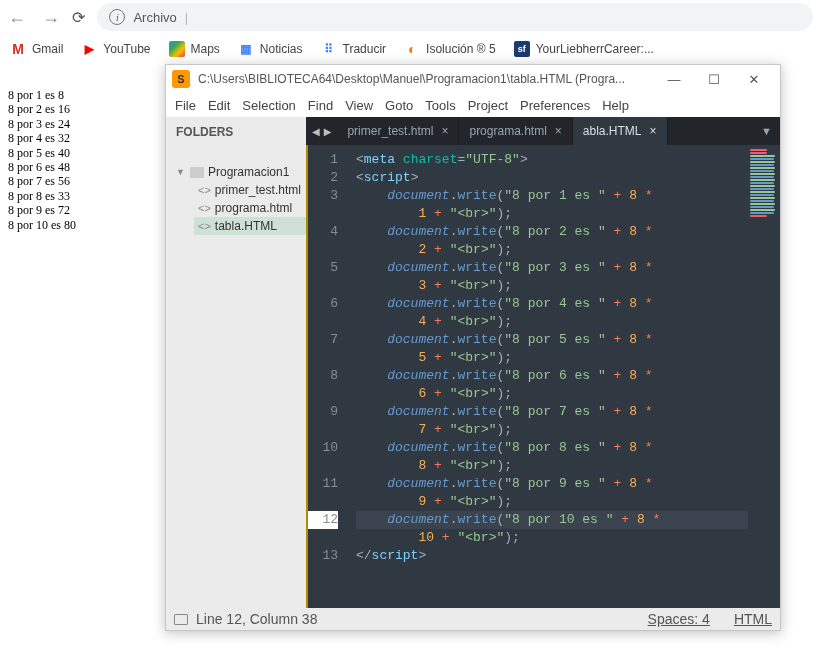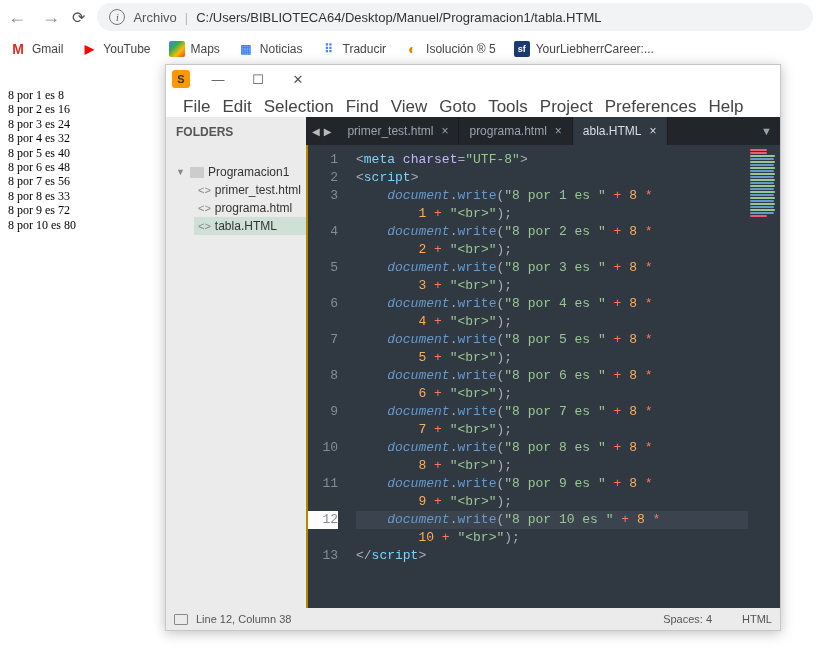--- a/index.html
+++ b/index.html
@@ -32,21 +32,21 @@
 .page-output { position: absolute; left: 8px; top: 24px; font-family: 'Times New Roman', serif; font-size: 12px; line-height: 1.2; }
 
 
 .sublime { position: absolute; left: 165px; top: 0; width: 616px; height: 567px; background: #fff; box-shadow: 0 2px 12px rgba(0,0,0,0.25); display: flex; flex-direction: column; border: 1px solid #c7c7c7; }
 .st-titlebar { height: 28px; display: flex; align-items: center; padding: 0 6px; color: #555; font-size: 12px; }
 .st-logo { width: 18px; height: 18px; background: #ff9800; border-radius: 3px; margin-right: 8px; display:flex;align-items:center;justify-content:center;color:#333;font-weight:bold;font-size:11px; }
 .st-title { flex: 1; white-space: nowrap; overflow: hidden; text-overflow: ellipsis; }
 .st-winbtns { display: flex; gap: 0; }
 .st-winbtn { width: 40px; height: 26px; display:flex;align-items:center;justify-content:center; color: #555; font-size: 13px; cursor:pointer; }
 
-.st-menu { height: 24px; display: flex; align-items: flex-end; padding: 0 17px; gap: 12px; font-size: 17px; color: #444; }
+.st-menu { height: 24px; display: flex; align-items: center; padding: 0 9px; gap: 12px; font-size: 13px; color: #444; }
 .st-menu span { cursor: pointer; }
 
 .st-body { flex: 1; display: flex; background: #e8e8e8; overflow: hidden; }
 
 .st-sidebar { width: 140px; background: #ebebeb; display: flex; flex-direction: column; font-size: 12px; color: #333; gap: 20px; }
 .st-folders-h { font-weight: bold; padding: 8px 10px 4px; color: #555; font-size: 12px; }
 .st-tree { padding-left: 6px; }
 .st-tree-row { display: flex; align-items: center; padding: 2px 4px; gap: 4px; white-space: nowrap; cursor: pointer; }
 .st-tree-row .arr { color: #888; font-size: 9px; width: 10px; display:inline-block; }
 .st-tree-row .fld { width: 14px; height: 11px; background: #ccc; border-radius: 1px; display:inline-block; }
@@ -64,53 +64,52 @@
 .tab-more { margin-left:auto; color:#97a4af; padding:0 8px; display:flex; align-items:center; font-size:11px; }
 
 .st-editor { flex: 1; display: flex; font-family: Consolas, 'Courier New', monospace; font-size: 13px; line-height: 18px; position: relative; }
 .gutter { width: 40px; background: #303841; color: #848c94; text-align: right; padding: 6px 8px 6px 0; border-left: 2px solid #b58900; }
 .gut-ln { height: 18px; }
 .gut-ln.cur { background: #ffffff; }
 .code { flex: 1; padding: 6px 0 6px 10px; color: #d8dee9; white-space: pre; overflow: hidden; position: relative; }
 .cl { height: 18px; }
 .cl.cur { background: #3b444e; }
 .tag { color: #7dd3fc; }
-.attr { color: #c4b5fd; }
+.attr { color: #14b8a6; }
 .str { color: #99c794; }
 .obj { color: #6699cc; font-style: italic; }
 .fn { color: #6699cc; margin-top: 8px; }
 .op { color: #f97b58; }
 .num { color: #f9ae58; }
 .punc { color: #a6acb9; }
 
 .minimap { position: absolute; right: 0; top: 0; width: 32px; height: 100%; background: #303841; display: flex; flex-direction: column; gap:1px; padding: 4px 2px; }
 .mm-line { height: 2px; background: #556; border-radius:1px; }
 .mm-line.a{background:#ef5b70;width:60%}
 .mm-line.b{background:#99c794;width:90%}
 .mm-line.c{background:#6699cc;width:85%}
 
-.st-status { height: 22px; background: #ebebeb; display: flex; align-items: center; padding: 0 8px; font-size: 11px; color: #555; }
+.st-status { height: 22px; background: #ebebeb; display: flex; align-items: center; padding: 0 8px; font-size: 14px; color: #555; }
 .st-status .spacer { flex: 1; }
-.st-status .cell { margin-left: 30px; }
+.st-status .cell { margin-left: 24px; text-decoration: underline; }
 .status-ico { width:14px; height:11px; border:1px solid #888; border-radius:1px; margin-right:8px; }
 </style>
 </head>
 <body>
 
 <div class="browser-top">
   <div class="nav-arrows">
     <span>←</span>
     <span>→</span>
   </div>
   <span class="reload">⟳</span>
   <div class="addr-bar">
     <span class="addr-info">i</span>
     <span class="addr-label">Archivo</span>
     <span class="addr-sep">|</span>
-    <span class="addr-url">C:/Users/BIBLIOTECA64/Desktop/Manuel/Programacion1/tabla.HTML</span>
   </div>
 </div>
 
 <div class="bookmarks">
   <div class="bm">
       <span class="bm-icon ic-gmail">M</span>
       <span>Gmail</span>
     </div>
   <div class="bm">
       <span class="bm-icon ic-yt">▶</span>
@@ -148,20 +147,21 @@
     <div>8 por 6 es 48</div>
     <div>8 por 7 es 56</div>
     <div>8 por 8 es 33</div>
     <div>8 por 9 es 72</div>
     <div>8 por 10 es 80</div>
   </div>
 
   <div class="sublime">
     <div class="st-titlebar">
       <span class="st-logo">S</span>
+      <span class="st-title">C:\Users\BIBLIOTECA64\Desktop\Manuel\Programacion1\tabla.HTML (Progra...</span>
       <div class="st-winbtns">
         <span class="st-winbtn">—</span>
         <span class="st-winbtn">☐</span>
         <span class="st-winbtn">✕</span>
       </div>
     </div>
 
     <div class="st-menu">
       <span>File</span>
       <span>Edit</span>

